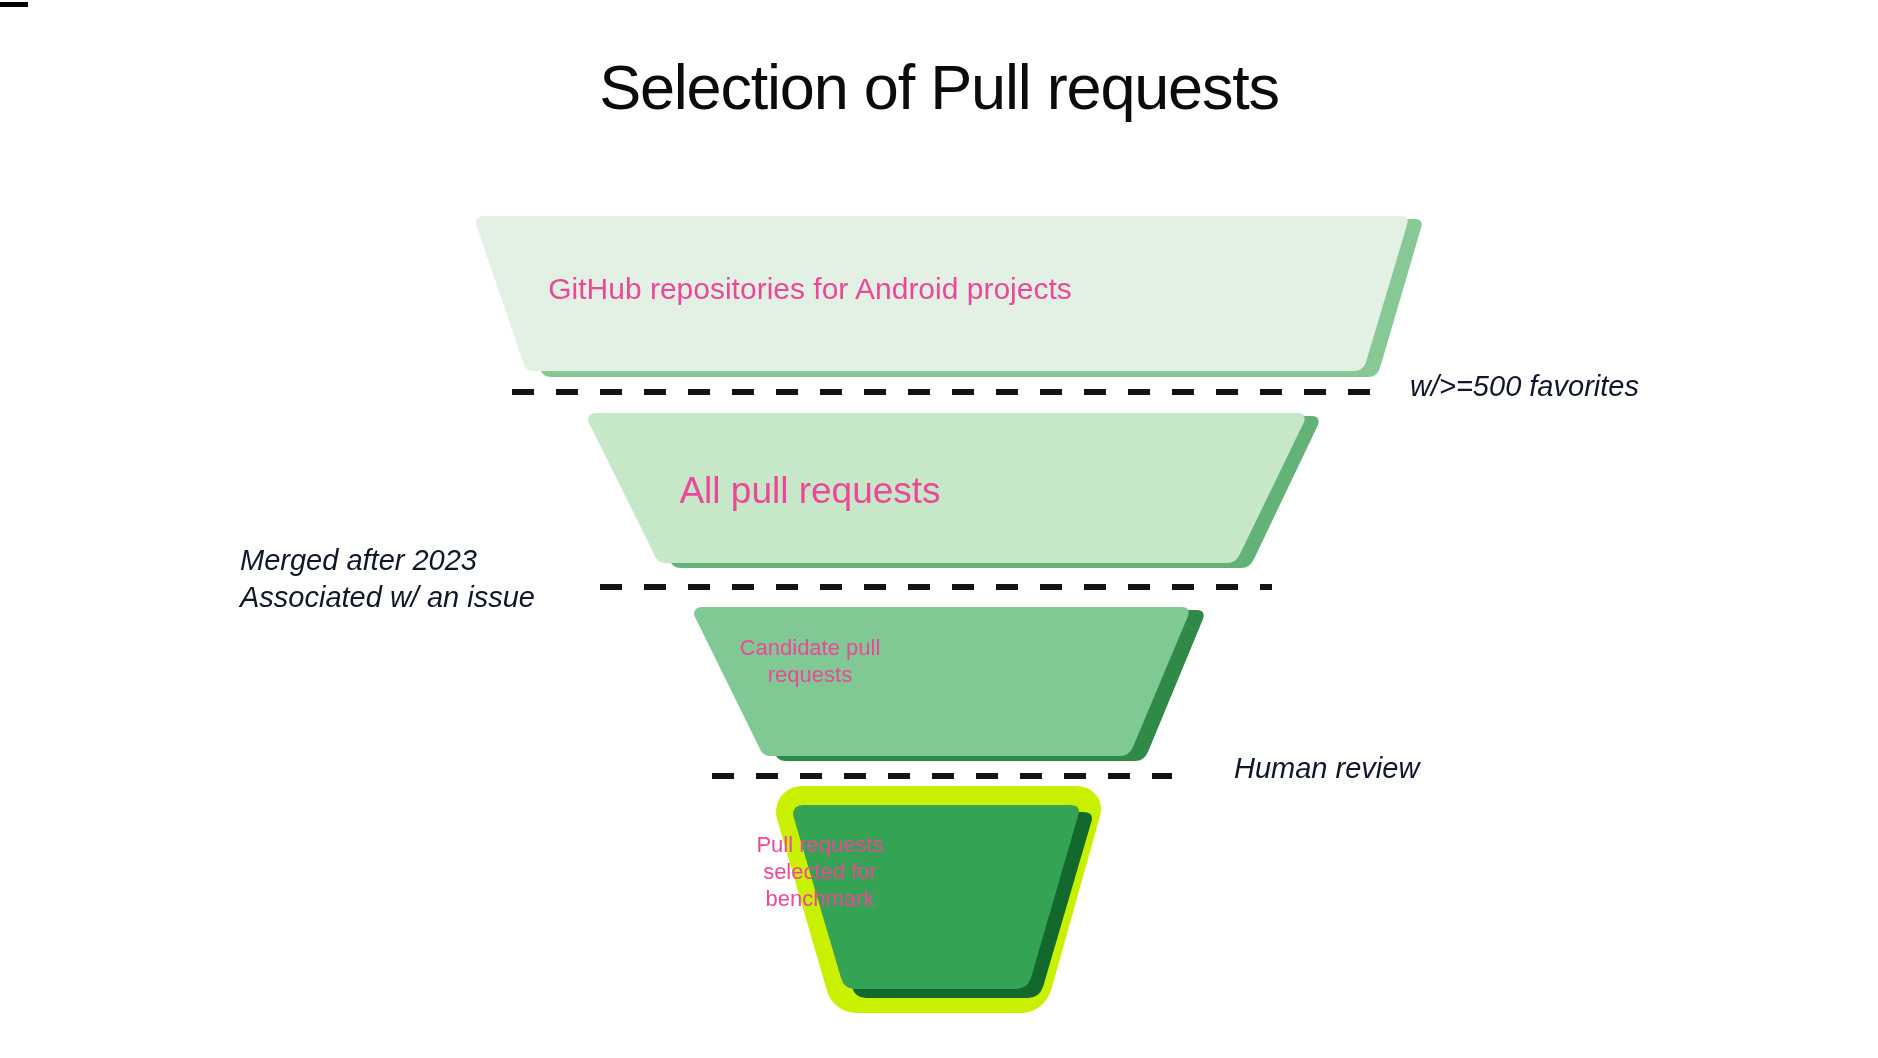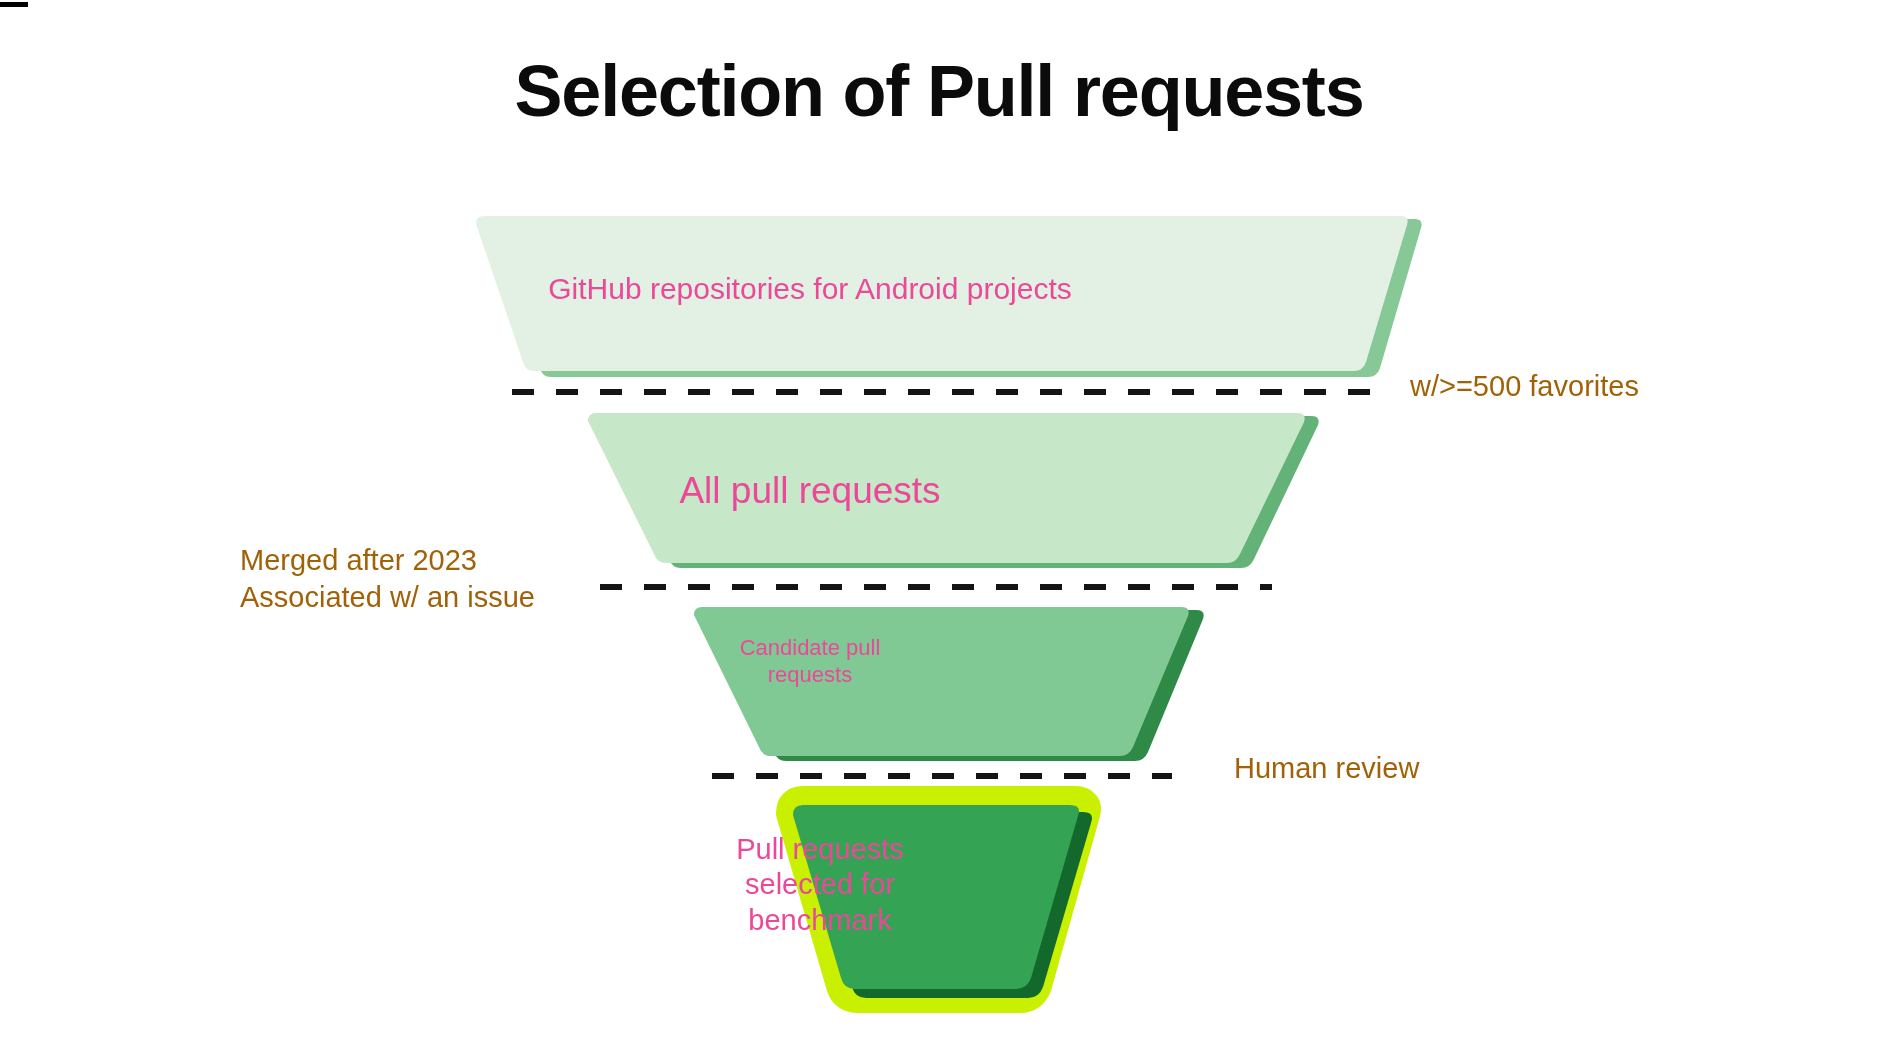--- a/index.html
+++ b/index.html
@@ -26,22 +26,22 @@
     background: #000000;
   }
 
   
   #page-title {
     position: absolute;
     left: 0;
     top: 54px;
     width: 1878px;
     text-align: center;
-    font-size: 72px;
-    font-weight: 700;
+    font-size: 63px;
+    font-weight: 400;
     letter-spacing: -1.2px;
     line-height: 1.05;
     color: #0b0b0b;
     white-space: nowrap;
   }
 
   
   #funnel {
     position: absolute;
     left: 0;
@@ -71,31 +71,32 @@
   #seg-label-1 {
     left: 520px; top: 468px; width: 580px;
     font-size: 37px;
   }
   #seg-label-2 {
     left: 640px; top: 635px; width: 340px;
     font-size: 22px;
   }
   #seg-label-3 {
     left: 700px; top: 832px; width: 240px;
-    font-size: 29px;
+    font-size: 22px;
   }
 
   
   .divider-note {
     position: absolute;
     font-size: 29px;
     line-height: 1.28;
-    color: #a16207;
+    color: #0f172a;
     white-space: pre-line;
     pointer-events: none;
+    font-style: italic;
   }
   #note-0 { left: 1410px; top: 368px; text-align: left; }
   #note-1 { left: 240px;  top: 542px; width: 360px; }
   #note-2 { left: 1212px; top: 750px; text-align: left; margin-left: 22px; }
 </style>
 </head>
 <body>
 
 <div id="corner-mark"></div>
 

